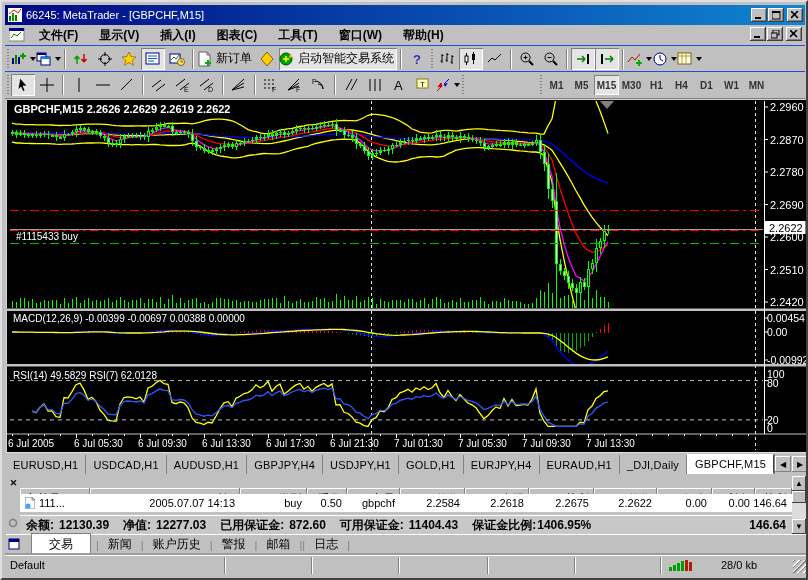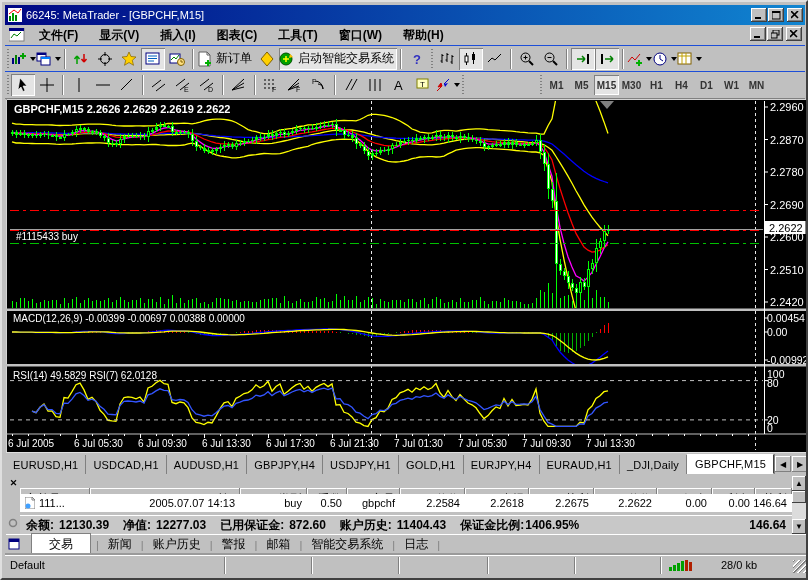--- a/index.html
+++ b/index.html
@@ -1222,21 +1222,21 @@
       <span class="td" style="width: 43px;">0.00</span>
       <span class="td" style="width: 37px;">146.64</span>
     </div>
   <div class="balrow" id="balrow" style="width: 772px;">
       <span style="margin-left: 6px;">余额:</span>
       <span style="margin-left: 5px;">12130.39</span>
       <span style="margin-left: 14px;">净值:</span>
       <span style="margin-left: 5px;">12277.03</span>
       <span style="margin-left: 14px;">已用保证金:</span>
       <span style="margin-left: 5px;">872.60</span>
-      <span style="margin-left: 14px;">账户历史:</span>
+      <span style="margin-left: 14px;">可用保证金:</span>
       <span style="margin-left: 5px;">11404.43</span>
       <span style="margin-left: 14px;">保证金比例:</span>
       <span style="margin-left: 1px;">1406.95%</span>
       <span class="balprofit">146.64</span>
     </div>
   <div class="vscroll">
     <div class="sbtn" style="top:0">▲</div>
     <div class="sbtn" style="top:15px;height:12px;"></div>
     <div class="sbtn" style="top:43px">▼</div>
   </div>
@@ -1250,21 +1250,20 @@
     <span class="btab active">交易</span>
     <span class="btabsep">|</span>
     <span class="btab">新闻</span>
     <span class="btabsep">|</span>
     <span class="btab">账户历史</span>
     <span class="btabsep">|</span>
     <span class="btab">警报</span>
     <span class="btabsep">|</span>
     <span class="btab">邮箱</span>
     <span class="btabsep">|</span>
-    <span class="btab">智能交易系统</span>
     <span class="btabsep">|</span>
     <span class="btab">日志</span>
     <span class="btabsep">|</span>
   </div>
 
 <div class="abs statusbar">
   <span class="scell" style="width:220px">Default</span>
   <span class="scell" style="width:87px"></span>
   <span class="scell" style="width:87px"></span>
   <span class="scell" style="width:89px"></span>

